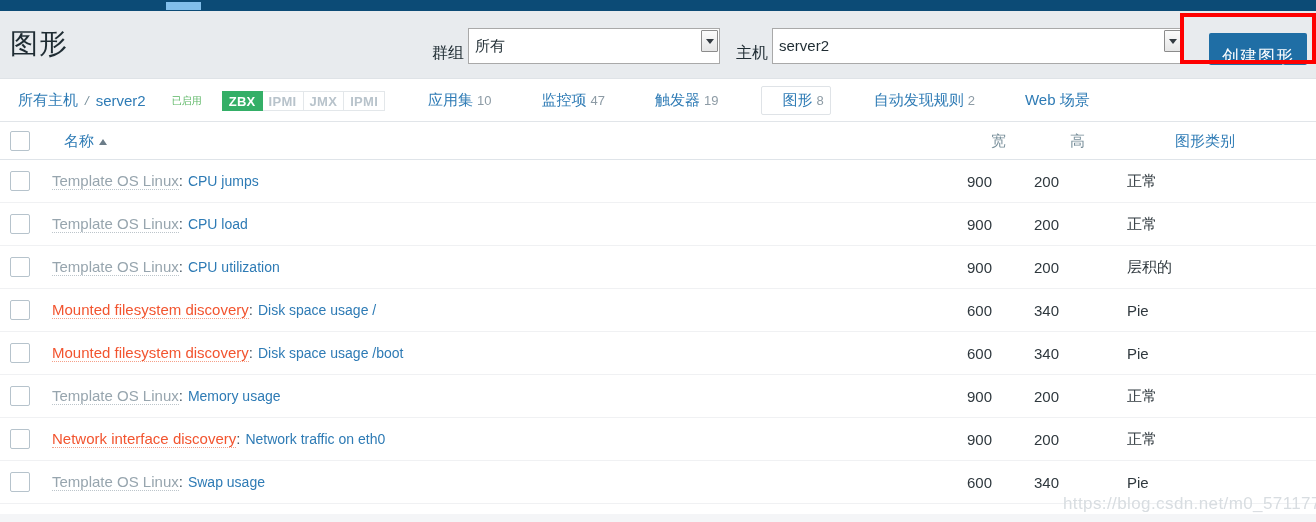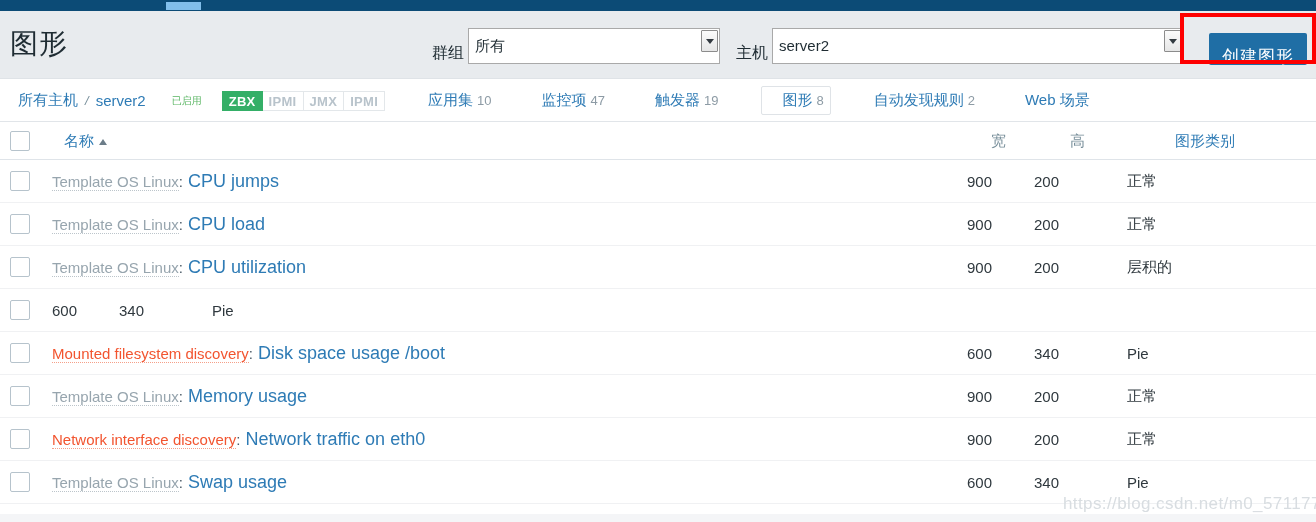--- a/index.html
+++ b/index.html
@@ -298,21 +298,21 @@
     white-space: nowrap;
   }
   .prefix.template  { color: #97a5ae; border-bottom-color: #bcc5cb; }
   .prefix.discovery { color: #f2542f; border-bottom-color: #f5a089; }
   .colon {
     font-size: 15px;
     color: #4a5a66;
     margin-right: 5px;
   }
   .gname {
-    font-size: 18px;
+    font-size: 14px;
     color: #2e7bb5;
     cursor: pointer;
     white-space: nowrap;
   }
   .cellval {
     font-size: 15px;
     color: #2f383e;
     white-space: nowrap;
   }
 
@@ -436,20 +436,21 @@
           </span>
           <span class="c-name"><span class="prefix template">Template OS Linux</span><span class="colon">:</span><span class="gname">CPU utilization</span></span>
           <span class="c-width cellval">900</span>
           <span class="c-height cellval">200</span>
           <span class="c-type cellval">层积的</span>
         </div>
         <div class="row">
           <span class="cb-cell">
             <span class="cb"></span>
           </span>
+          <span class="c-name"><span class="prefix discovery">Mounted filesystem discovery</span><span class="colon">:</span><span class="gname">Disk space usage /</span></span>
           <span class="c-width cellval">600</span>
           <span class="c-height cellval">340</span>
           <span class="c-type cellval">Pie</span>
         </div>
         <div class="row">
           <span class="cb-cell">
             <span class="cb"></span>
           </span>
           <span class="c-name"><span class="prefix discovery">Mounted filesystem discovery</span><span class="colon">:</span><span class="gname">Disk space usage /boot</span></span>
           <span class="c-width cellval">600</span>

